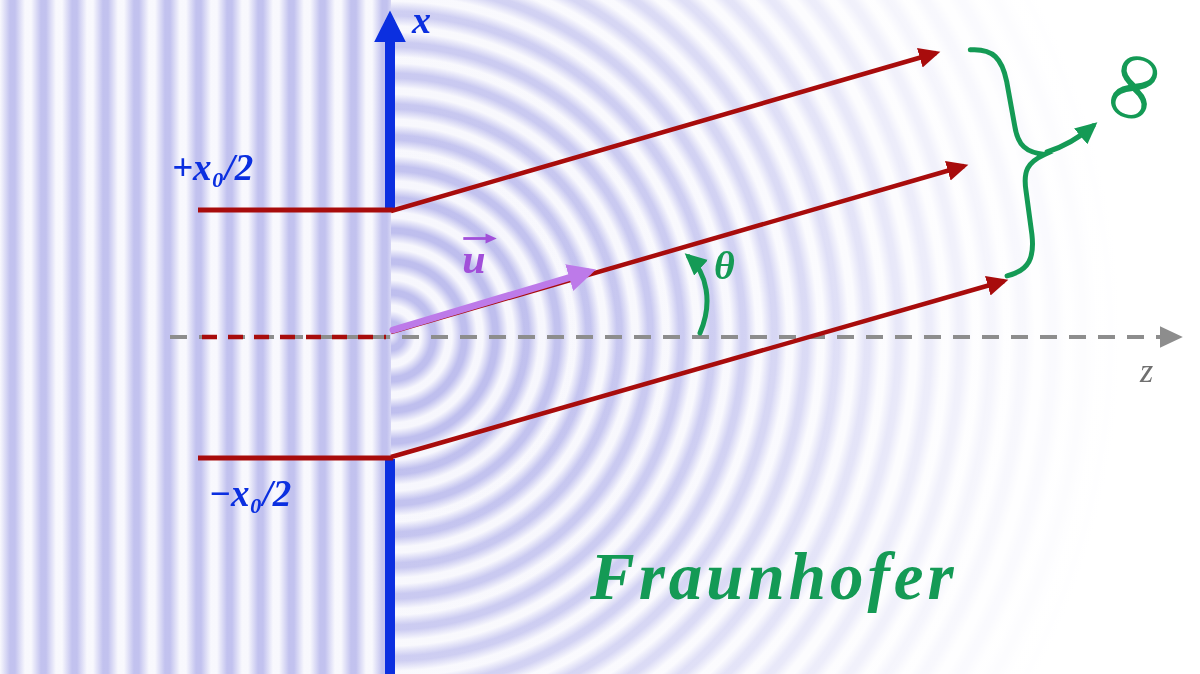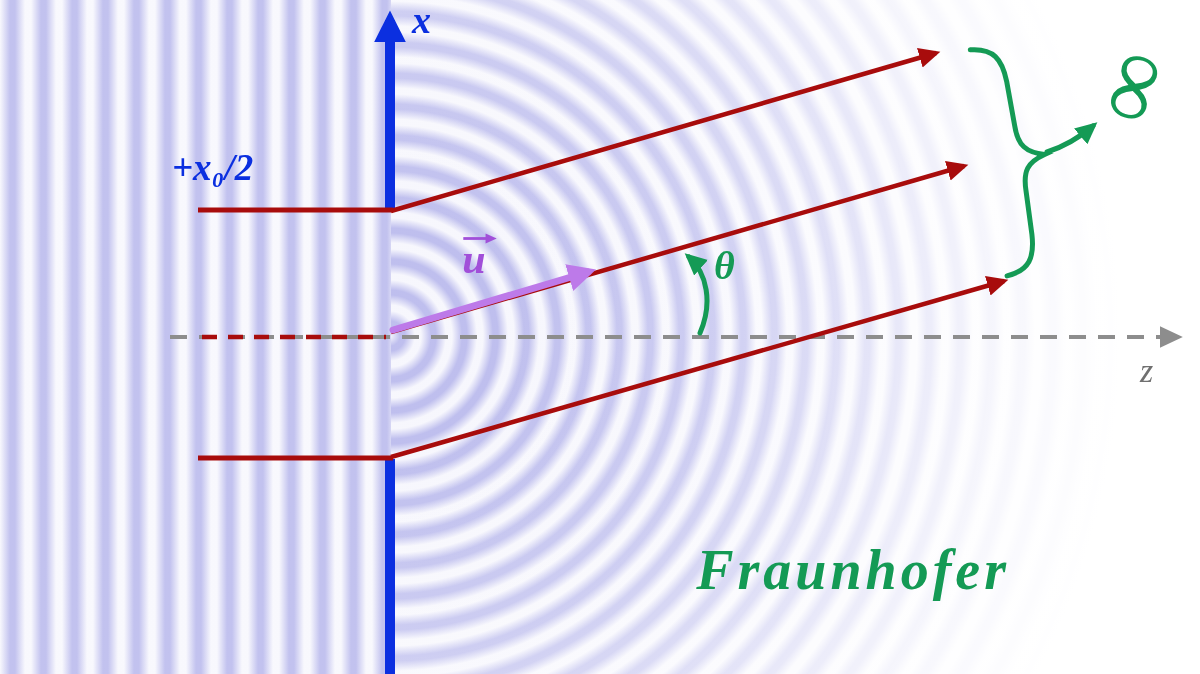--- a/index.html
+++ b/index.html
@@ -92,22 +92,22 @@
     color: var(--accent-green, #149a55);
   }
   .infinity-label {
     left:1096px; top:38px; font-size:96px; font-weight:600; font-style:normal;
     color: var(--accent-green, #149a55);
     transform: rotate(-72deg);
     transform-origin: 50% 50%;
     line-height:1;
   }
   .caption {
-    left:590px; top:538px; width:420px; text-align:right;
-    font-size:56px; font-weight:600; letter-spacing:4px;
+    left:590px; top:538px; width:420px; text-align:left;
+    font-size:67px; font-weight:600; letter-spacing:4px;
     color: var(--accent-green, #149a55);
   }
 </style>
 </head>
 <body>
 
 <div class="canvas">
 
   <div class="bg-plane"></div>
   <div class="bg-circ"></div>
@@ -153,20 +153,21 @@
 
     <path class="brace-arrow" d="M 1047,152 C 1066,146 1080,137 1093,126" marker-end="url(#arrow-green)"></path>
   </svg>
 
   <div class="lbl x-label">x</div>
 
   <div class="lbl z-label">z</div>
 
   <div class="lbl slit-top-label">+x₀/2</div>
 
+  <div class="lbl slit-bottom-label">−x₀/2</div>
 
   <div class="lbl u-label">
     <svg class="vec-hat" viewBox="0 0 40 14" width="38" height="13" aria-hidden="true">
       <line x1="2" y1="7" x2="28" y2="7"></line>
       <path d="M38,7 L26,1.5 L26,12.5 Z"></path>
     </svg>
     <span class="u-char">u</span>
   </div>
 
   <div class="lbl theta-label">θ</div>

